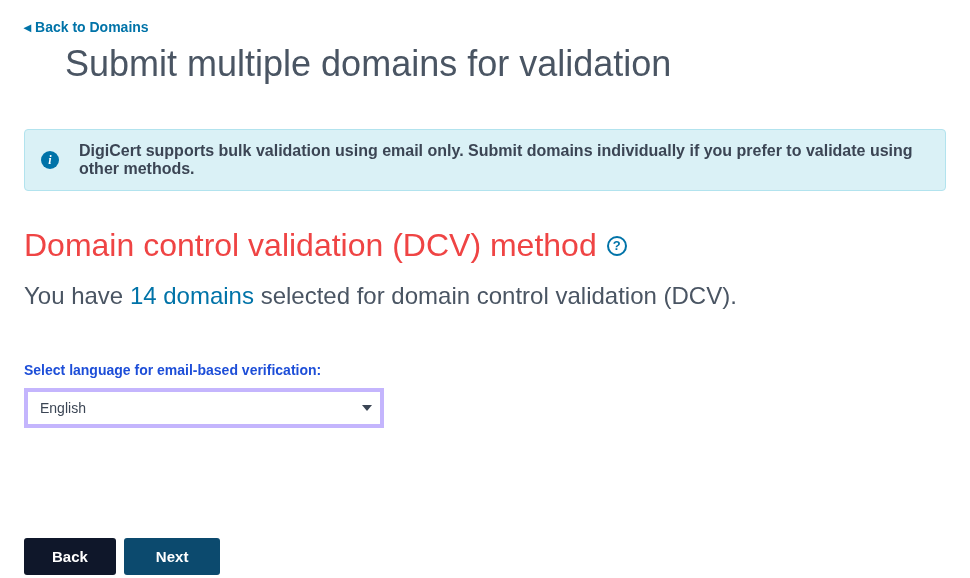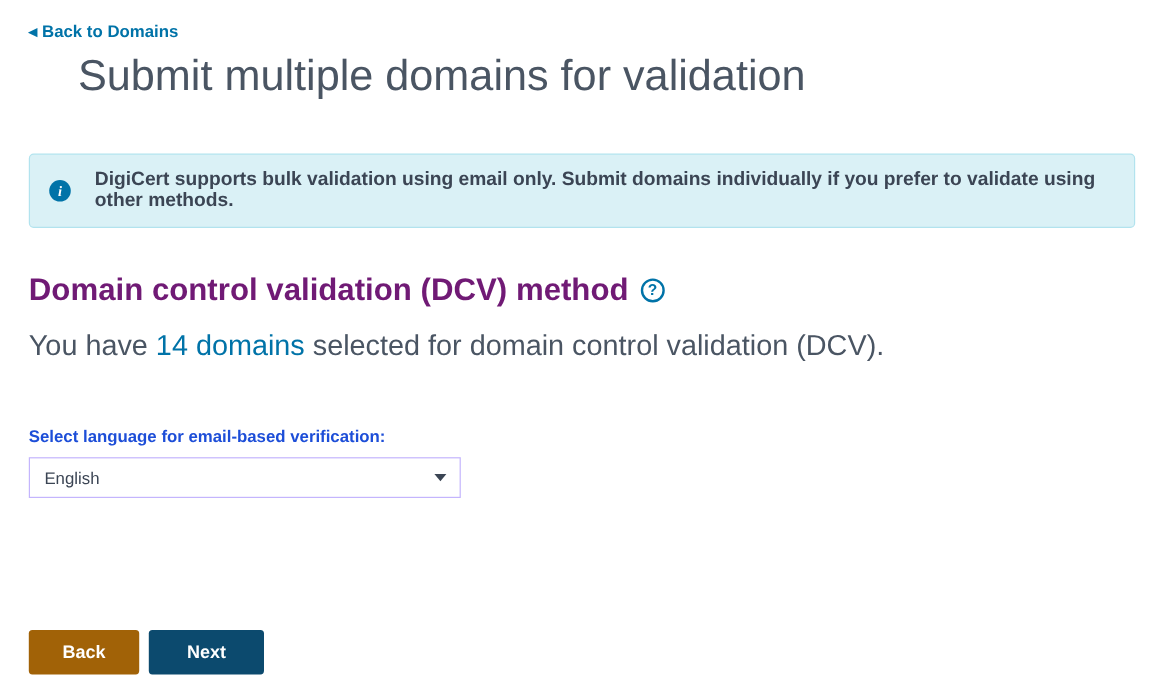--- a/index.html
+++ b/index.html
@@ -63,23 +63,23 @@
       color: #3b4554;
       font-size: 16px;
       font-weight: 600;
     }
     .section-title-row {
       display: flex;
       align-items: center;
       margin-bottom: 18px;
     }
     .section-title {
-      color: #701a75;
-      font-size: 26px;
-      font-weight: 700;
+      color: #ef4444;
+      font-size: 32px;
+      font-weight: 400;
     }
     .help-icon-wrap {
       width: 20px;
       height: 20px;
       border: 2px solid #0073a8;
       border-radius: 50%;
       color: #0073a8;
       display: flex;
       align-items: center;
       justify-content: center;
@@ -105,21 +105,21 @@
       margin-bottom: 10px;
     }
     .select-wrap {
       position: relative;
       width: 360px;
       margin-bottom: 110px;
     }
     .select-box {
       width: 100%;
       padding: 8px 12px;
-      border: 1px solid #c4b5fd;
+      border: 4px solid #c4b5fd;
       background: #ffffff;
       color: #3b4554;
       font-size: 14px;
       cursor: pointer;
       text-align: left;
       font-family: inherit;
     }
     .select-caret {
       position: absolute;
       right: 12px;
@@ -140,21 +140,21 @@
       padding: 10px 28px;
       font-size: 15px;
       font-weight: 600;
       color: #ffffff;
       border: none;
       border-radius: 3px;
       cursor: pointer;
       font-family: inherit;
     }
     .btn-back {
-      background: #a16207;
+      background: #0f172a;
     }
     .btn-next {
       background: #0c4a6e;
       padding: 10px 32px;
     }
   </style>
 </head>
 <body>
 
 

